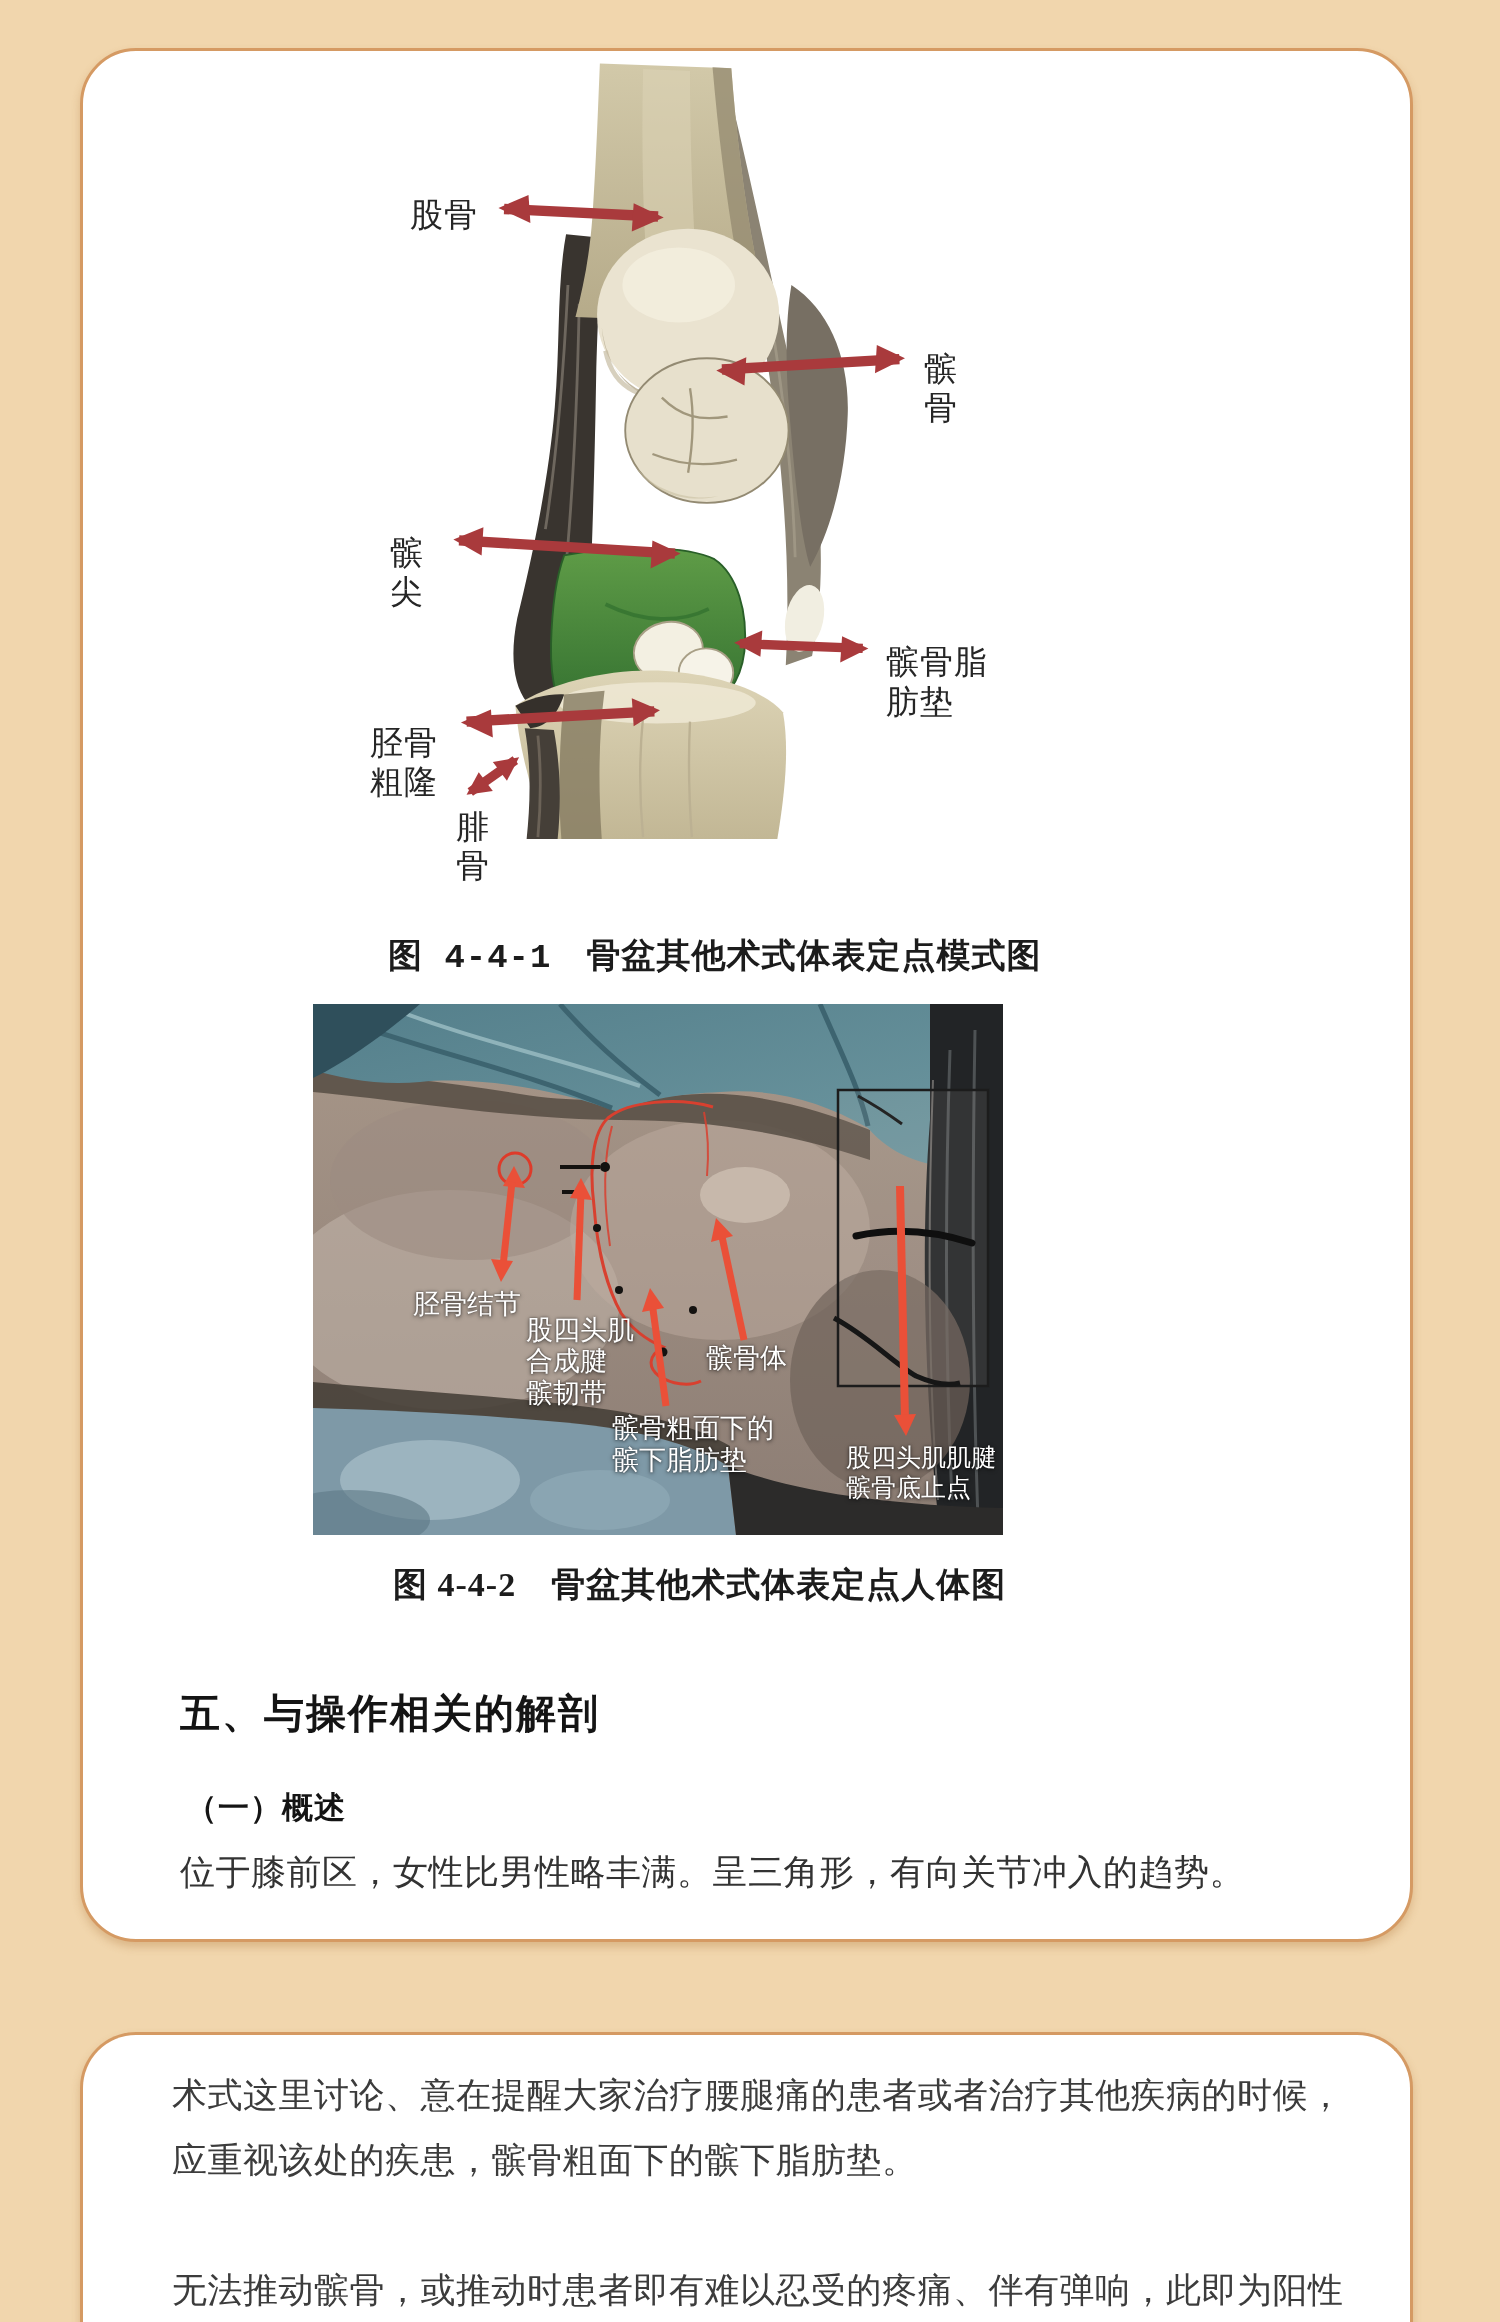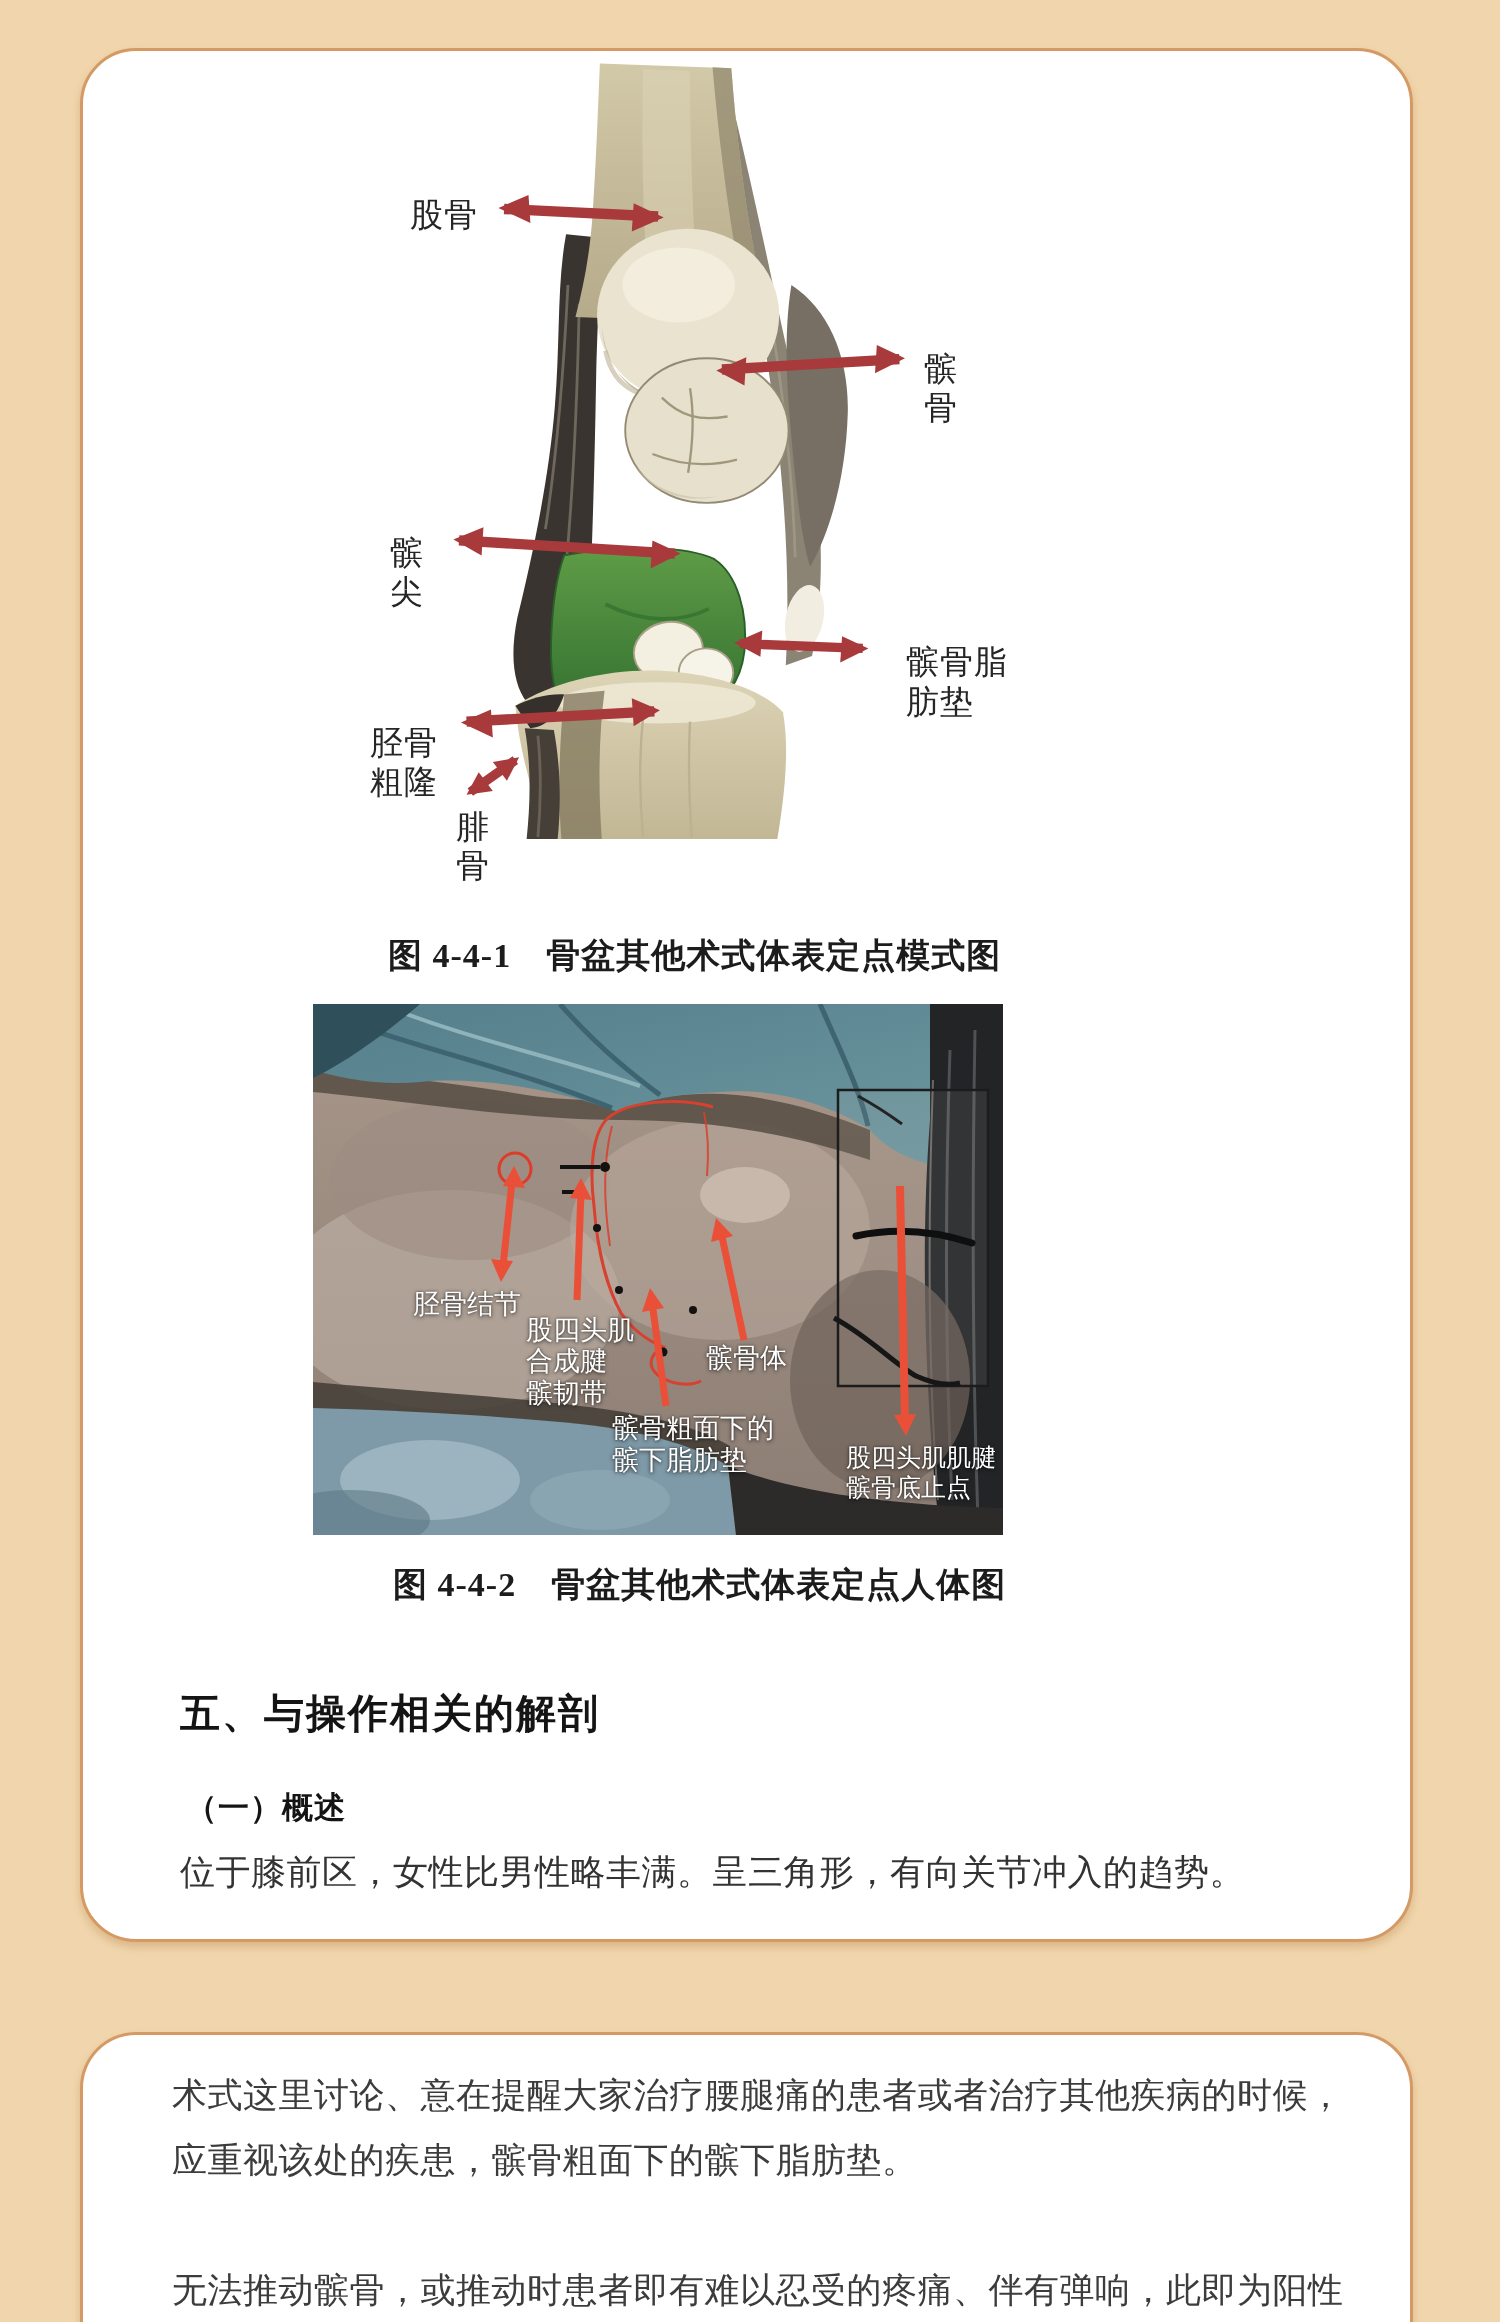--- a/index.html
+++ b/index.html
@@ -6,21 +6,21 @@
   body{background:#f1d6ad;font-family:"Liberation Serif", serif;}
   #page{position:relative;width:1500px;height:2322px;background:#f1d6ad;overflow:hidden;padding-left:16px;}
   .card{position:absolute;left:80px;width:1327px;background:#ffffff;border:3px solid #d59a63;
         border-radius:56px;box-shadow:0 5px 8px rgba(170,110,50,.30);}
   #card1{top:48px;height:1888px;}
   #card2{top:2032px;height:340px;border-bottom:none;border-radius:56px 56px 0 0;}
   .fig-svg{position:absolute;}
   .lbl1{position:absolute;color:#262626;font-size:33px;line-height:1.18;letter-spacing:1px;}
   .v{width:1.15em;word-break:break-all;text-align:center;}
   .w2{width:2.35em;word-break:break-all;}
-  .w3{width:3.25em;word-break:break-all;line-height:1.22;margin-left:20px;}
+  .w3{width:3.25em;word-break:break-all;line-height:1.22;}
   .lbl2{position:absolute;color:#ffffff;font-size:27px;line-height:1.16;
         text-shadow:0 1px 4px rgba(0,0,0,.65), 0 0 2px rgba(0,0,0,.5);}
   .w6{width:6.3em;word-break:break-all;line-height:1.2;}
   .caption{position:absolute;color:#1c1c1c;font-size:34px;font-weight:700;letter-spacing:1px;}
   .heading{position:absolute;color:#141414;font-size:40px;font-weight:700;letter-spacing:2px;}
   .subheading{position:absolute;color:#141414;font-size:31px;font-weight:700;letter-spacing:1px;}
   .bodytext{position:absolute;color:#333333;font-size:35px;letter-spacing:0.5px;}
   .btline{position:absolute;color:#3c3c3c;font-size:35px;white-space:nowrap;letter-spacing:0.5px;}
 </style>
 </head>
@@ -138,21 +138,21 @@
     </g>
   </svg>
 
   <div class="lbl1" style="left:410px;top:196px;">股骨</div>
   <div class="lbl1 v" style="left:922px;top:350px;">髌骨</div>
   <div class="lbl1 v" style="left:388px;top:534px;">髌尖</div>
   <div class="lbl1 w3" style="left:886px;top:642px;">髌骨脂肪垫</div>
   <div class="lbl1 w2" style="left:370px;top:724px;">胫骨粗隆</div>
   <div class="lbl1 v" style="left:412px;top:808px;margin-left:42px;">腓骨</div>
 
-  <div class="caption" style="left:388px;top:933px;">图 4-4-1　骨盆其他术式体表定点模式图</div>
+  <div class="caption" style="left:388px;top:933px;font-family:Liberation Mono, monospace;">图 4-4-1　骨盆其他术式体表定点模式图</div>
 
   <svg class="fig-svg" style="left:313px;top:1004px;" width="690" height="531" viewBox="313 1004 690 531">
     <defs>
       <linearGradient id="skinG" x1="0" y1="0" x2="0" y2="1">
         <stop offset="0" stop-color="#a89789"></stop>
           <stop offset="1" stop-color="#8c7d74"></stop>
       </linearGradient>
       <linearGradient id="drapeG" x1="0" y1="0" x2="1" y2="1">
         <stop offset="0" stop-color="#547f8b"></stop>
           <stop offset="1" stop-color="#6e98a1"></stop>

